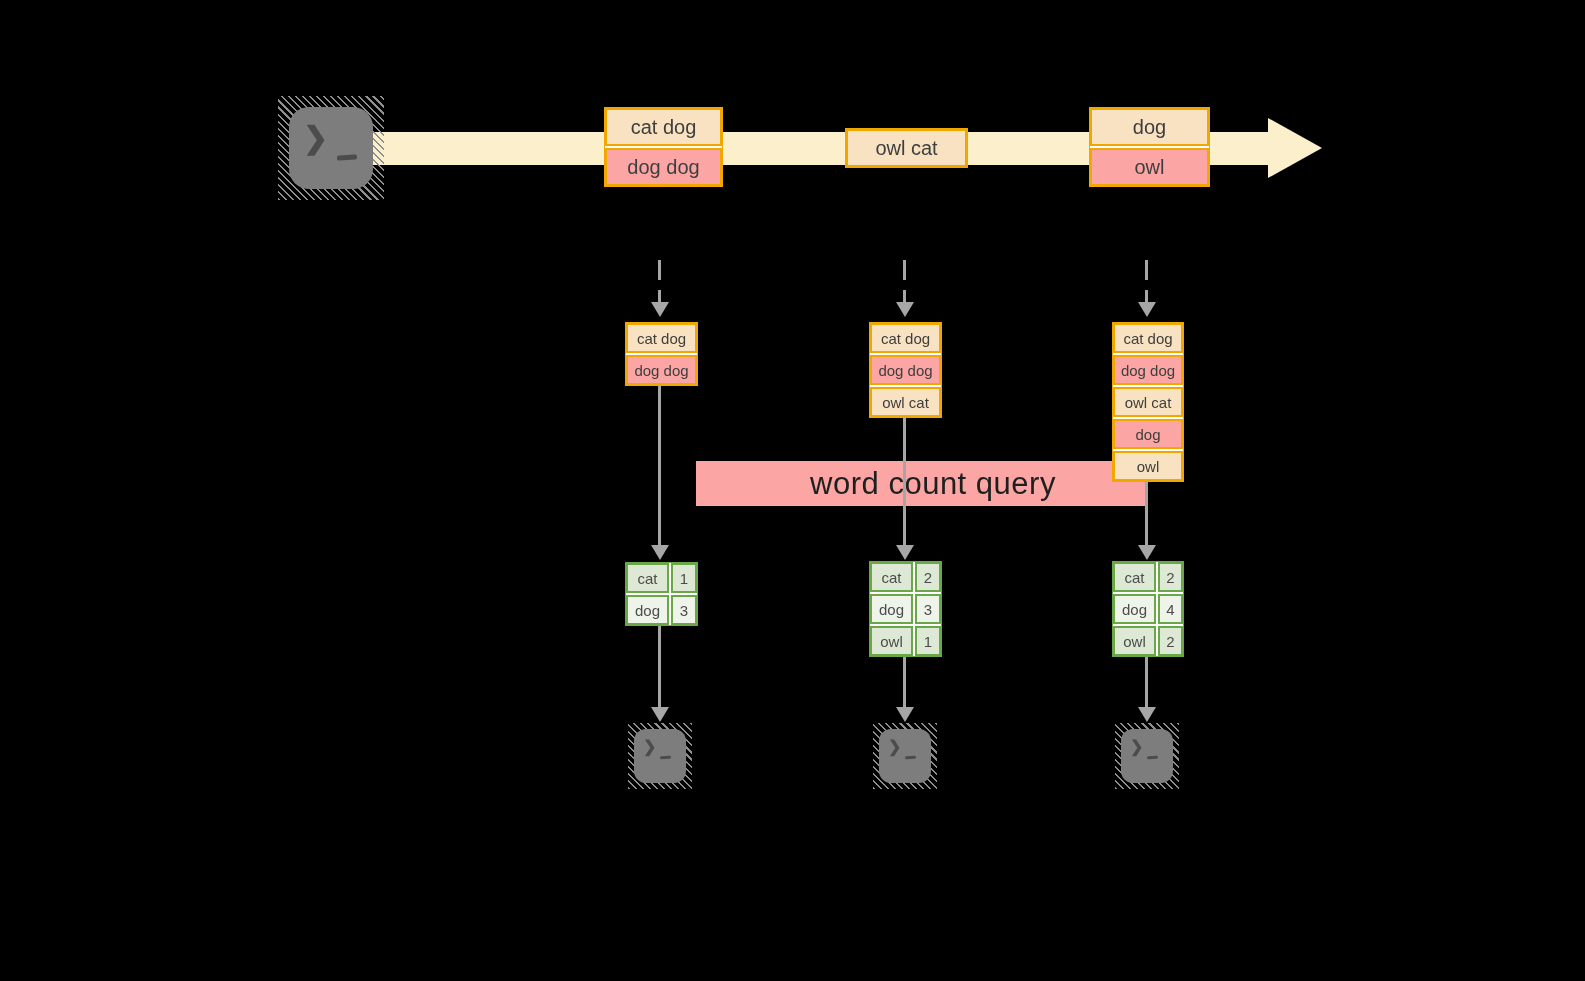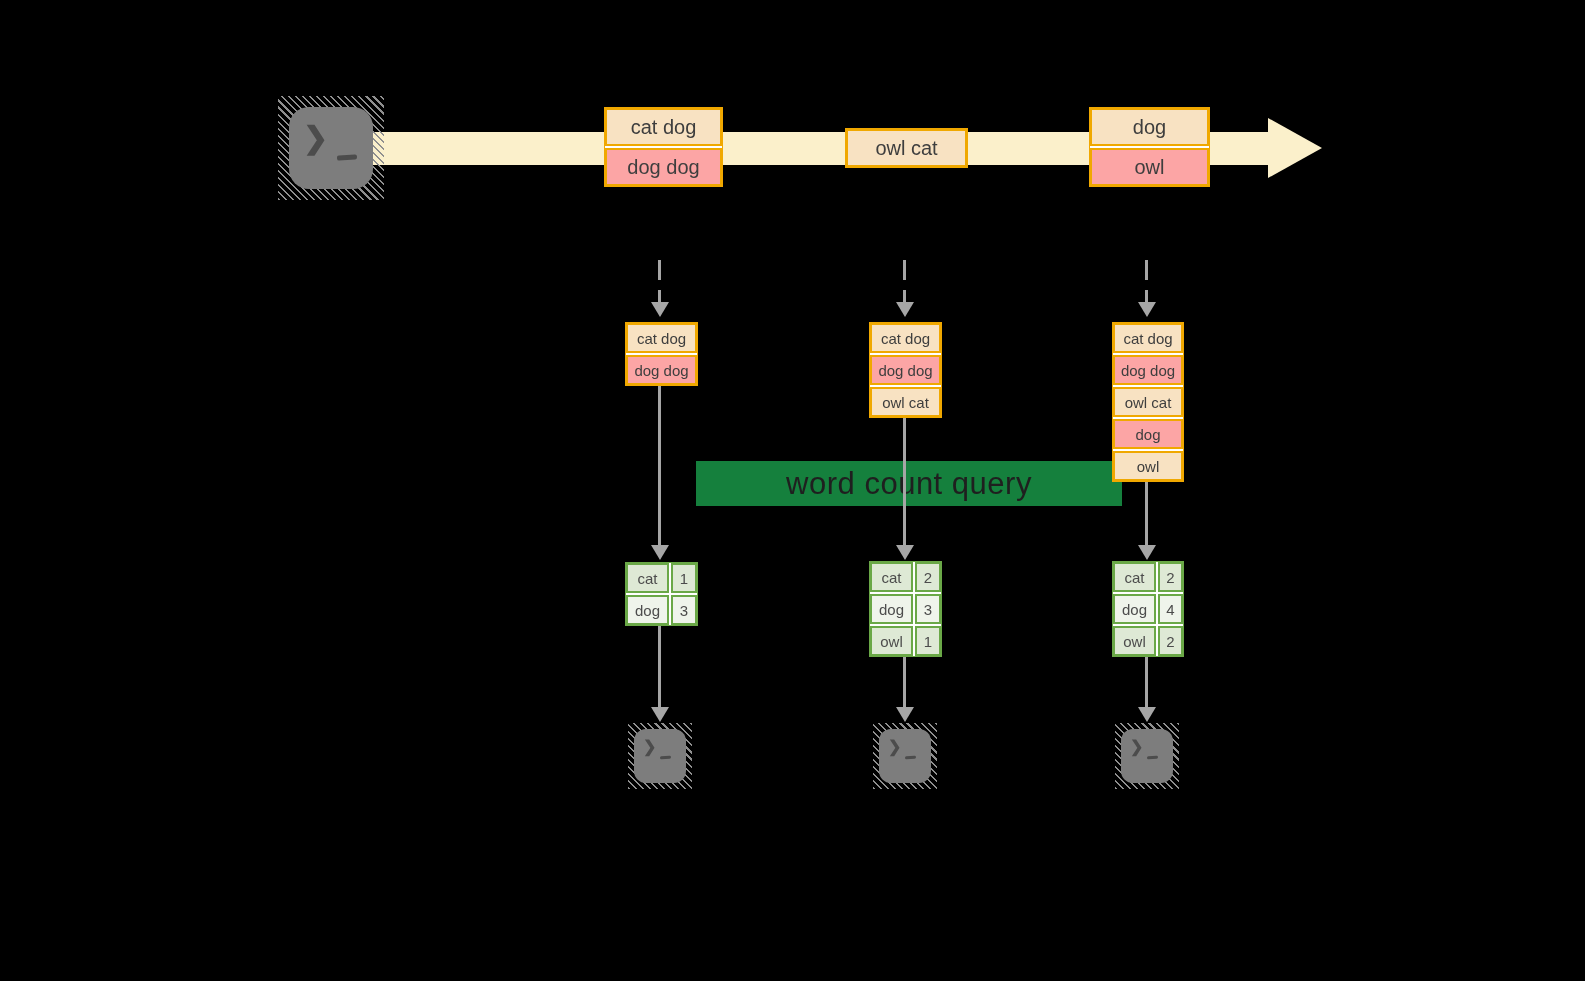--- a/index.html
+++ b/index.html
@@ -66,23 +66,23 @@
   .arrow::after{
     content:'';position:absolute;left:50%;transform:translateX(-50%);bottom:-15px;
     border-left:9px solid transparent;border-right:9px solid transparent;
     border-top:15px solid #A6A6A6;
   }
   .arrow-dashed{
     background:repeating-linear-gradient(to bottom,#A6A6A6 0 20px,transparent 20px 30px);
   }
   
   .query-band{
-    position:absolute;left:696px;top:461px;width:426px;height:45px;background:#15803d;z-index:1;
+    position:absolute;left:696px;top:461px;width:426px;height:45px;background:#fca5a5;z-index:1;
     display:flex;align-items:center;justify-content:center;
-    font-size:31px;font-weight:300;color:#1f1f1f;letter-spacing:0.5px;
+    font-size:31px;font-weight:300;color:#1f1f1f;letter-spacing:0.5px;padding-left:24px;
   }
 </style>
 </head>
 <body>
 
 <div id="canvas">
 
   <div class="stream-band"></div>
   <div class="stream-head"></div>
 

